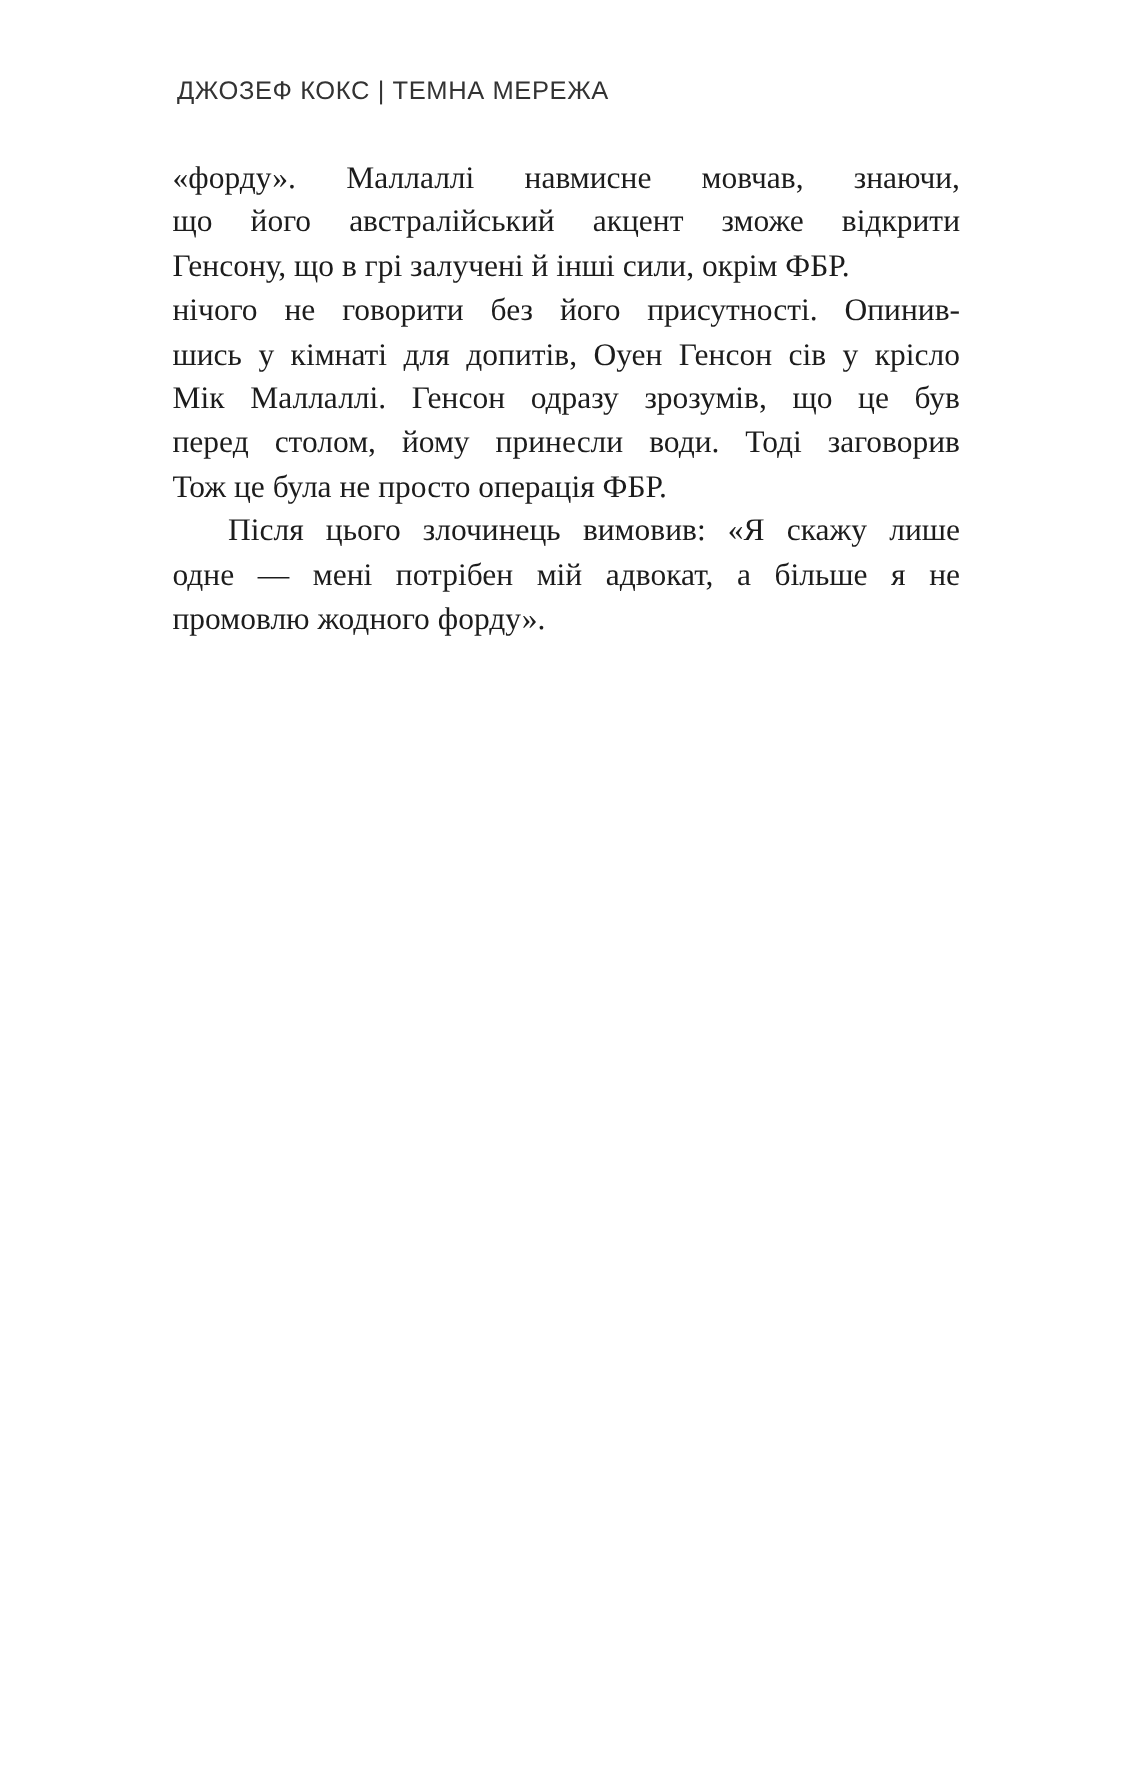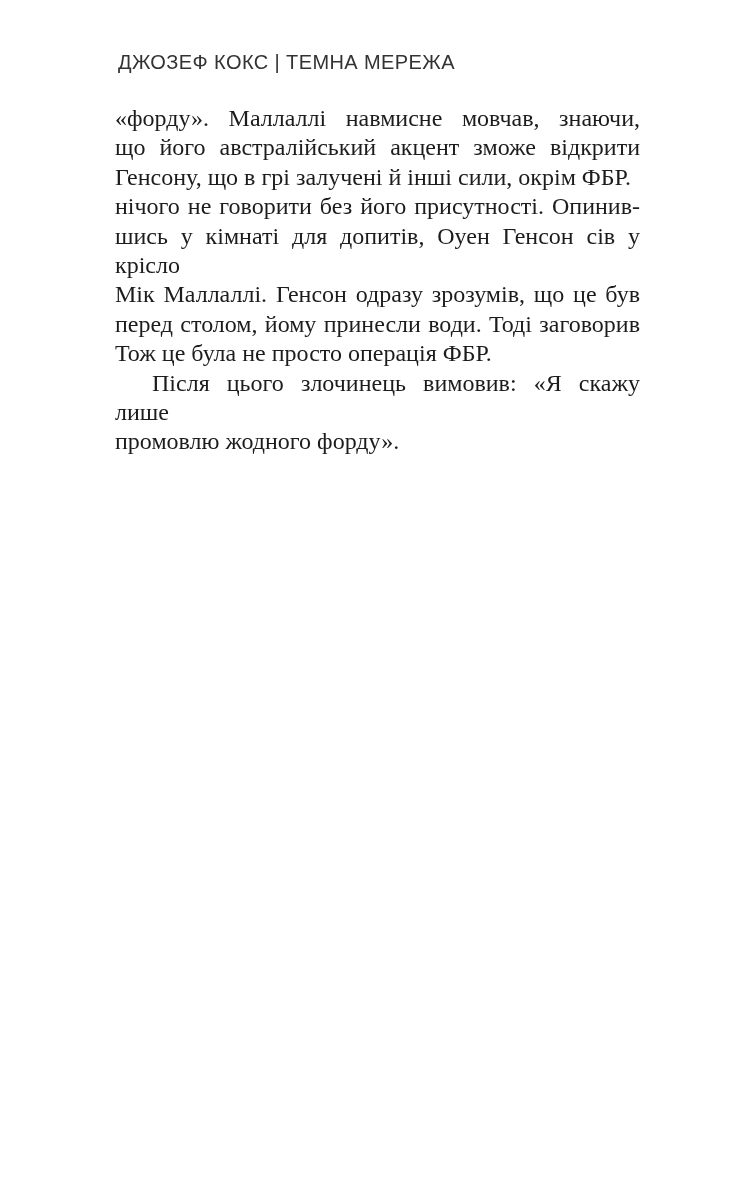--- a/index.html
+++ b/index.html
@@ -12,33 +12,33 @@
     width: 756px;
     height: 1181px;
     background: #ffffff;
     overflow: hidden;
   }
   .running-header {
     position: absolute;
     left: 118px;
     top: 51px;
     font-family: "Liberation Sans", sans-serif;
-    font-size: 20px;
+    font-size: 17px;
     font-weight: 400;
     letter-spacing: 0.4px;
     color: #333333;
     white-space: nowrap;
   }
   .body-text {
     position: absolute;
     left: 115px;
     top: 104px;
     width: 525px;
     font-family: "Liberation Serif", serif;
-    font-size: 24px;
+    font-size: 21px;
     line-height: 29.4px;
     color: #1c1c1c;
   }
   .body-text .line {
     text-align: justify;
     text-align-last: justify;
   }
   .body-text .line.last {
     text-align: left;
     text-align-last: left;
@@ -55,15 +55,16 @@
   <div class="body-text">
       <div class="line">«форду». Маллаллі навмисне мовчав, знаючи,</div>
       <div class="line">що його австралійський акцент зможе відкрити</div>
       <div class="line last">Генсону, що в грі залучені й інші сили, окрім ФБР.</div>
       <div class="line">нічого не говорити без його присутності. Опинив-</div>
       <div class="line">шись у кімнаті для допитів, Оуен Генсон сів у крісло</div>
       <div class="line">Мік Маллаллі. Генсон одразу зрозумів, що це був</div>
       <div class="line">перед столом, йому принесли води. Тоді заговорив</div>
       <div class="line last">Тож це була не просто операція ФБР.</div>
       <div class="line indent">Після цього злочинець вимовив: «Я скажу лише</div>
+      <div class="line">одне — мені потрібен мій адвокат, а більше я не</div>
       <div class="line last">промовлю жодного форду».</div>
     </div>
 </div>
 
 </body></html>

